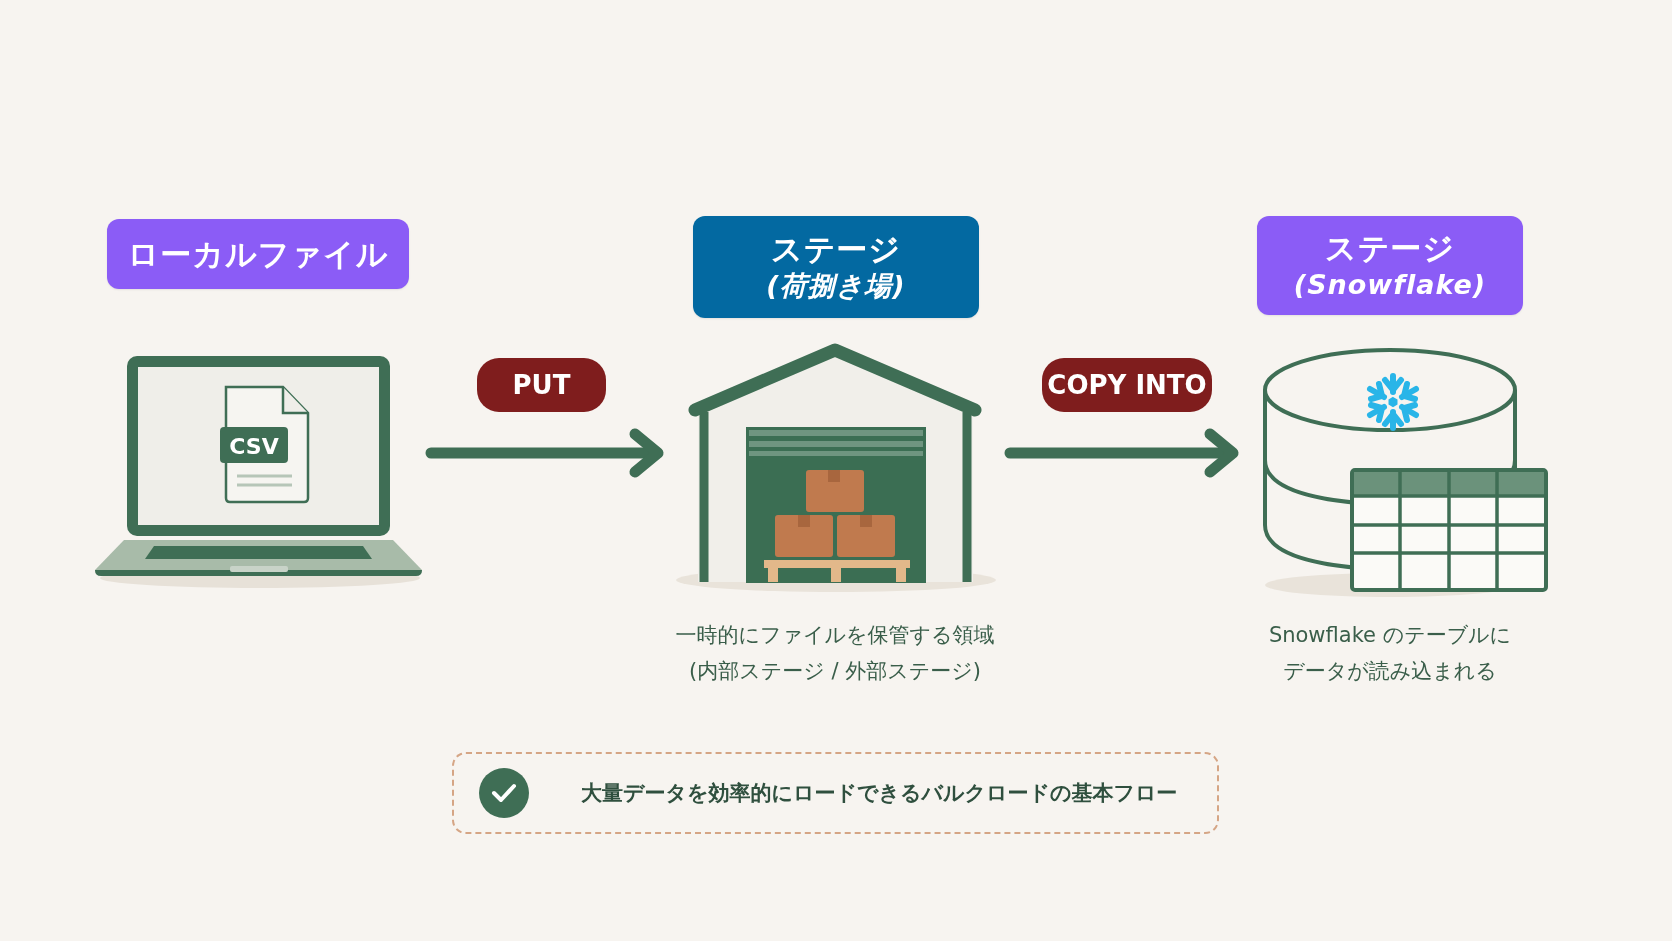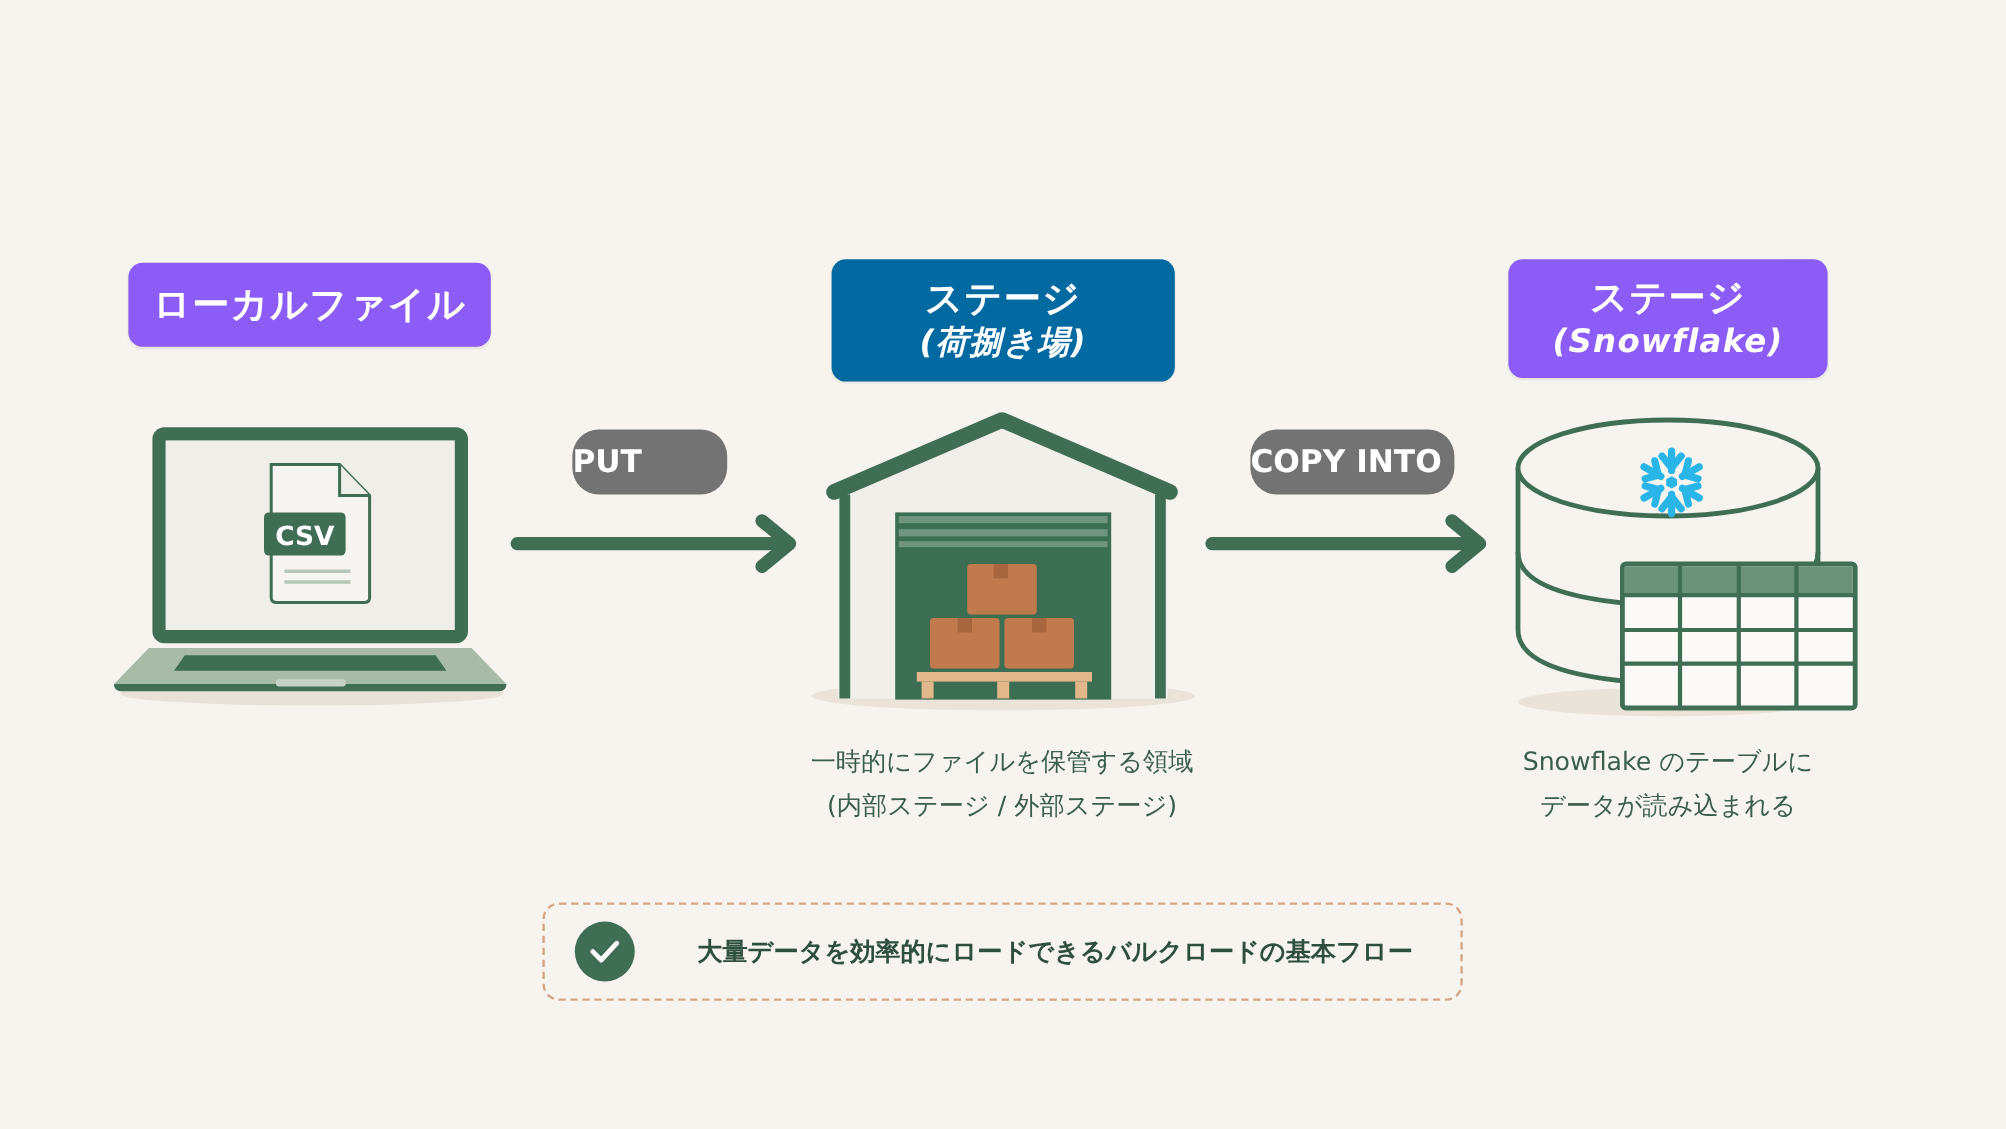--- a/index.html
+++ b/index.html
@@ -14,22 +14,22 @@
       display: flex; flex-direction: column; align-items: center; justify-content: center;
       font-weight: bold; letter-spacing: 1px;
       box-shadow: 0 1px 2px rgba(0,0,0,0.08);
     }
     .green { background: #8b5cf6; }
     .brown { background: #0369a1; }
     .title-box .t1 { font-size: 31px; line-height: 38px; }
     .title-box .t2 { font-size: 27px; line-height: 36px; font-style: italic; }
     .pill {
       position: absolute; border-radius: 22px; color: #fff;
-      background: #737373; font-weight: bold; font-size: 26px;
-      display: flex; align-items: center; justify-content: flex-start;
+      background: #7f1d1d; font-weight: bold; font-size: 26px;
+      display: flex; align-items: center; justify-content: center;
     }
     .caption {
       position: absolute; color: #3a5e4a; font-size: 21px; line-height: 36px;
       text-align: center;
     }
     .note {
       position: absolute; left: 452px; top: 752px; width: 767px; height: 82px;
       border: 2px dashed #d5a585; border-radius: 14px; box-sizing: border-box;
       display: flex; align-items: center; gap: 32px;
     }

